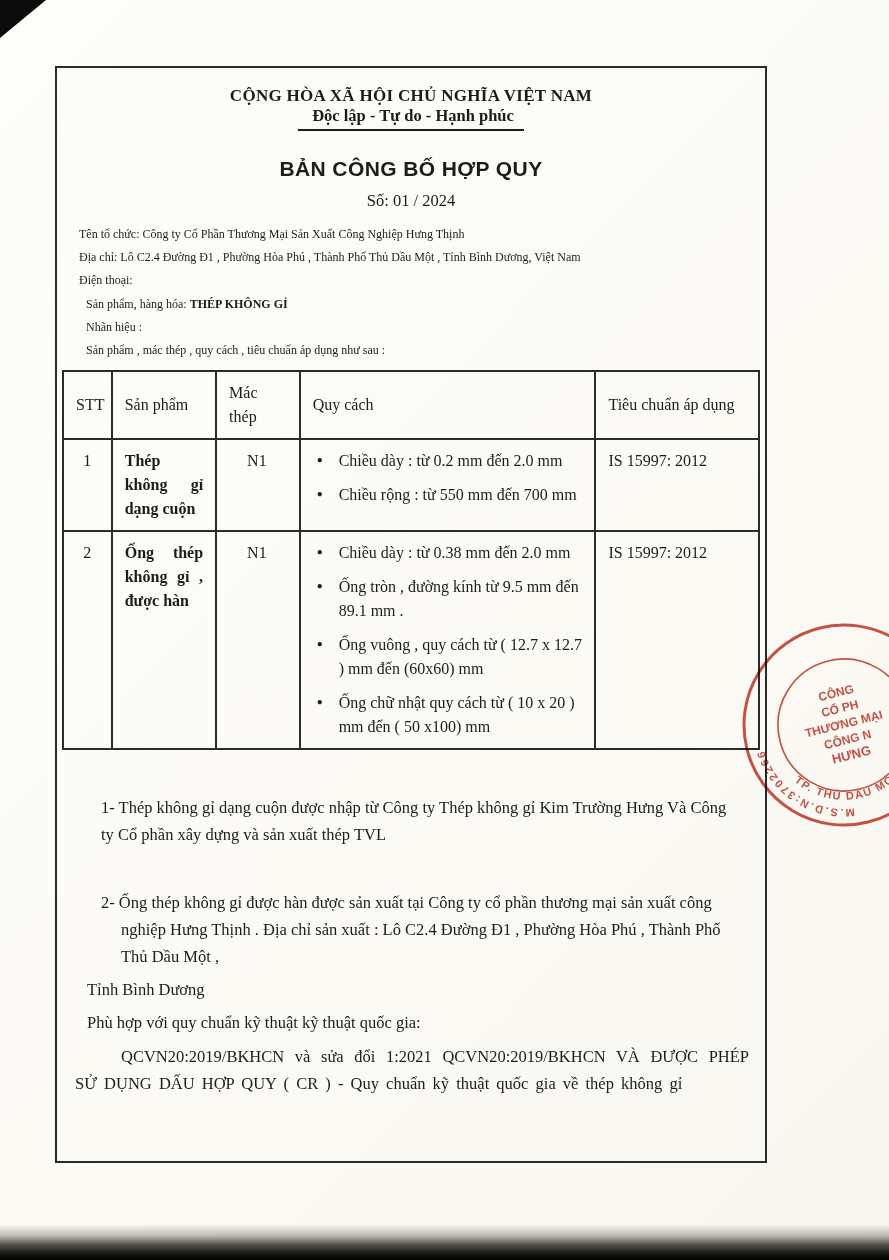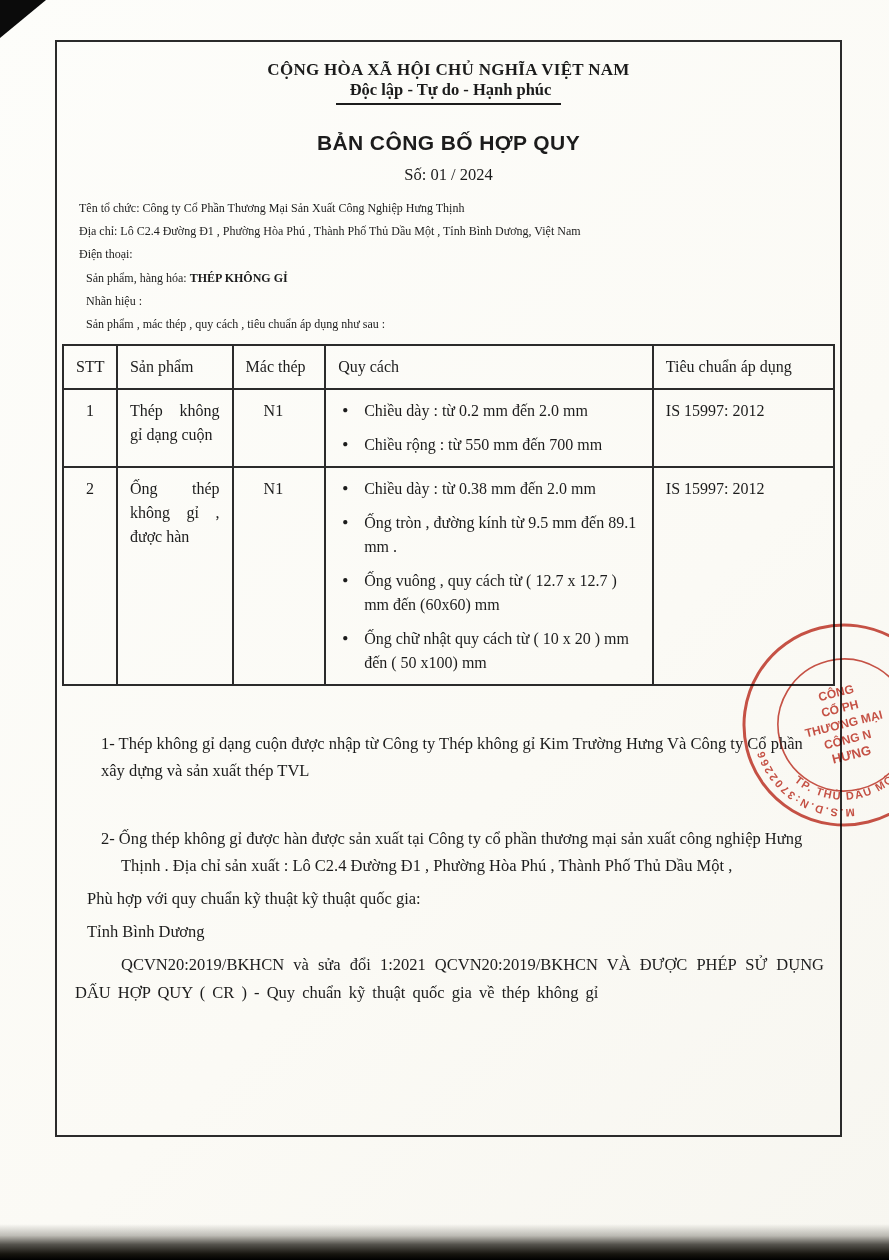--- a/index.html
+++ b/index.html
@@ -21,21 +21,21 @@
   .artifact-bottom{
     position:absolute;left:0;bottom:0;width:100%;height:24px;
     background:linear-gradient(to bottom,#b9b7b0 0%,#55534d 35%,#17150f 75%,#000 100%);
   }
   .artifact-bottom::before{
     content:"";position:absolute;left:0;bottom:100%;width:100%;height:12px;
     background:linear-gradient(to top,rgba(110,108,100,.45),rgba(250,250,246,0));
   }
   
   .doc{
-    position:absolute;left:55px;top:40px;width:787px;height:1097px;
+    position:absolute;left:55px;top:66px;width:712px;height:1097px;
     border:2px solid #2b2b2b;
     box-sizing:border-box;
     padding:14px 18px 0 18px;
   }
   .nat-header{text-align:center;margin-top:4px;}
   .h1{font-weight:bold;font-size:17px;letter-spacing:.3px;}
   .h2-wrap{margin-top:0;}
   .h2{
     display:inline-block;font-weight:bold;font-size:16.5px;
     border-bottom:2px solid #1c1c1c;padding:0 10px 3px 14px;
@@ -63,21 +63,21 @@
     text-align:left;vertical-align:top;
     font-weight:normal;
   }
   .spec-table th{vertical-align:middle;}
   col.c-stt{width:7%;}
   col.c-sp{width:15%;}
   col.c-mac{width:12%;}
   col.c-qc{width:42.5%;}
   col.c-tc{width:23.5%;}
   td.stt{text-align:center;}
-  td.sp{text-align:justify;}
+  td.sp{text-align:justify;font-weight:bold;}
   td.mac{padding-left:30px;}
   ul.qc{list-style:none;margin:0;padding:0;}
   ul.qc li{position:relative;padding-left:24px;margin:0 0 10px 2px;}
   ul.qc li:last-child{margin-bottom:0;}
   ul.qc li::before{
     content:"●";position:absolute;left:2px;top:3px;font-size:10px;
   }
   
   .notes{margin-top:44px;padding:0 4px 0 12px;font-size:16.5px;line-height:1.65;}
   .note{margin:0 0 6px 0;}
@@ -162,22 +162,22 @@
             </ul>
           </td>
           <td>IS 15997: 2012</td>
         </tr>
       </tbody>
     </table>
 
     <div class="notes">
       <p class="note numbered">1- Thép không gỉ dạng cuộn được nhập từ Công ty Thép không gỉ Kim Trường Hưng Và Công ty Cổ phần xây dựng và sản xuất thép TVL</p>
       <p class="note numbered hang">2- Ống thép không gỉ được hàn được sản xuất tại Công ty cổ phần thương mại sản xuất công nghiệp Hưng Thịnh . Địa chỉ sản xuất : Lô C2.4 Đường Đ1 , Phường Hòa Phú , Thành Phố Thủ Dầu Một ,</p>
+      <p class="note">Tỉnh Bình Dương</p>
       <p class="note">Phù hợp với quy chuẩn kỹ thuật kỹ thuật quốc gia:</p>
-      <p class="note">Tỉnh Bình Dương</p>
       <p class="note justify">QCVN20:2019/BKHCN và sửa đổi 1:2021 QCVN20:2019/BKHCN VÀ ĐƯỢC PHÉP SỬ DỤNG DẤU HỢP QUY ( CR ) - Quy chuẩn kỹ thuật quốc gia về thép không gỉ</p>
     </div>
 
   </div>
 
   <div class="stamp">
     <svg width="210" height="210" viewBox="0 0 210 210">
       <g transform="rotate(-14 105 105)">
         <defs>
           <path id="arcLeft" d="M 105 189 A 84 84 0 0 1 21 105 A 84 84 0 0 1 105 21"></path>

